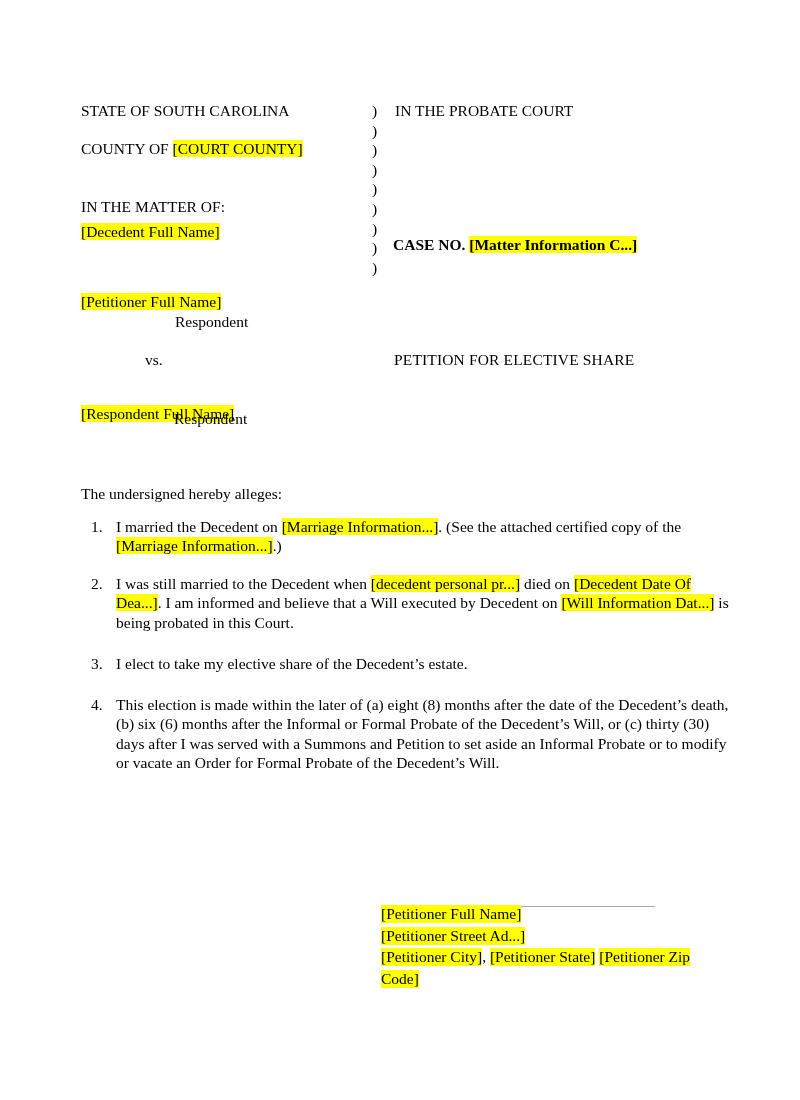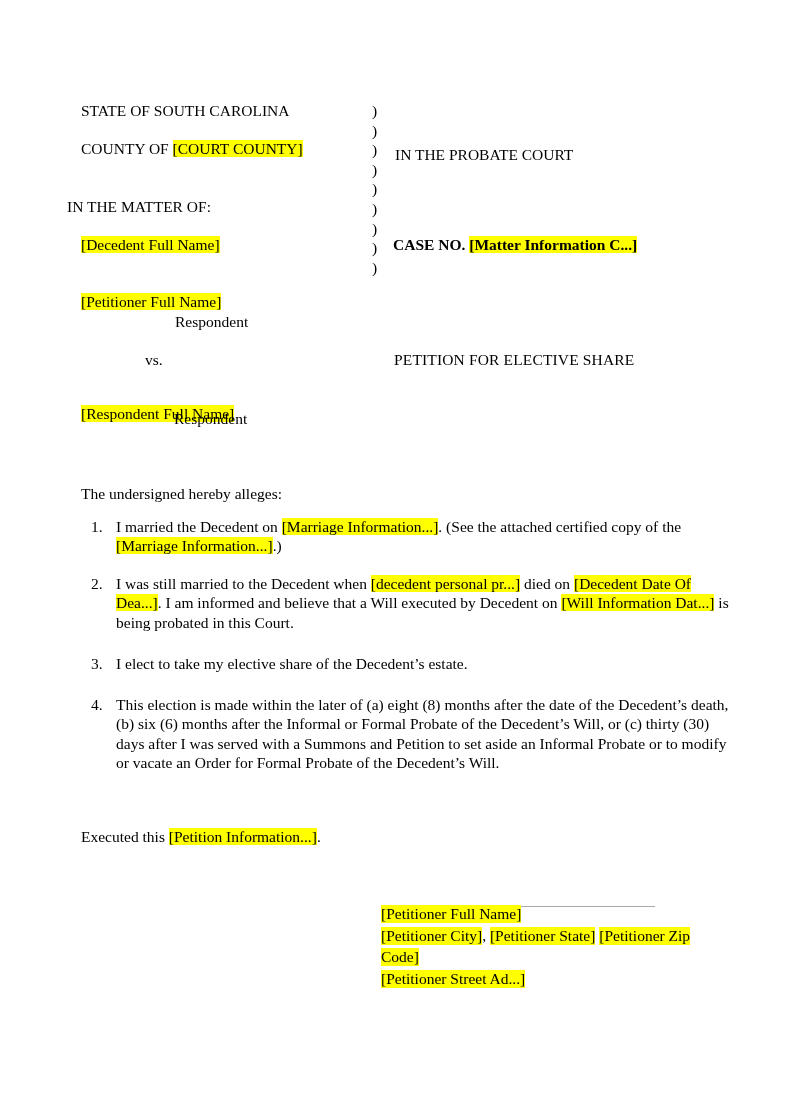--- a/index.html
+++ b/index.html
@@ -34,24 +34,24 @@
 
   .hl {
     background: #ffff00;
     box-decoration-break: clone;
     -webkit-box-decoration-break: clone;
   }
 
   
   #state-line      { left: 81px;  top: 101px; }
   #county-line     { left: 81px;  top: 139px; }
-  #matter-line     { left: 67px;  top: 197px; }
-  #decedent-line   { left: 81px;  top: 235px; }
-
-  #probate-court   { left: 395px; top: 101px; margin-top: 44px; }
+  #matter-line     { left: 81px;  top: 197px; }
+  #decedent-line   { left: 81px;  top: 222px; }
+
+  #probate-court   { left: 395px; top: 101px; }
   #case-no-line    { left: 393px; top: 235px; font-weight: bold; }
 
   
   .paren-col {
     position: absolute;
     left: 372px;
     top: 101px;
     width: 14px;
     font-size: 15.5px;
     line-height: 19.6px;
@@ -186,24 +186,21 @@
   <div class="item" id="item-3">
     <span class="num">3.</span>
     <span class="body"><span>I elect to take my elective share of the Decedent’s estate.</span></span>
   </div>
 
   <div class="item" id="item-4">
     <span class="num">4.</span>
     <span class="body"><span>This election is made within the later of (a) eight (8) months after the date of the Decedent’s death, (b) six (6) months after the Informal or Formal Probate of the Decedent’s Will, or (c) thirty (30) days after I was served with a Summons and Petition to set aside an Informal Probate or to modify or vacate an Order for Formal Probate of the Decedent’s Will.</span></span>
   </div>
 
-  <div class="t" id="executed-line">
-    <span>Executed this </span><span class="hl">[Petition Information...]</span><span>.</span>
-  </div>
 
   <div id="signature-rule"></div>
   <div id="signature-block">
     <span class="sigline"><span class="hl">[Petitioner Full Name]</span></span>
+    <span class="sigline"><span class="hl">[Petitioner Street Ad...]</span></span>
     <span class="sigline"><span class="hl">[Petitioner City]</span><span>, </span><span class="hl">[Petitioner State]</span><span> </span><span class="hl">[Petitioner Zip Code]</span></span>
-    <span class="sigline"><span class="hl">[Petitioner Street Ad...]</span></span>
   </div>
 
 </div>
 
 </body></html>

